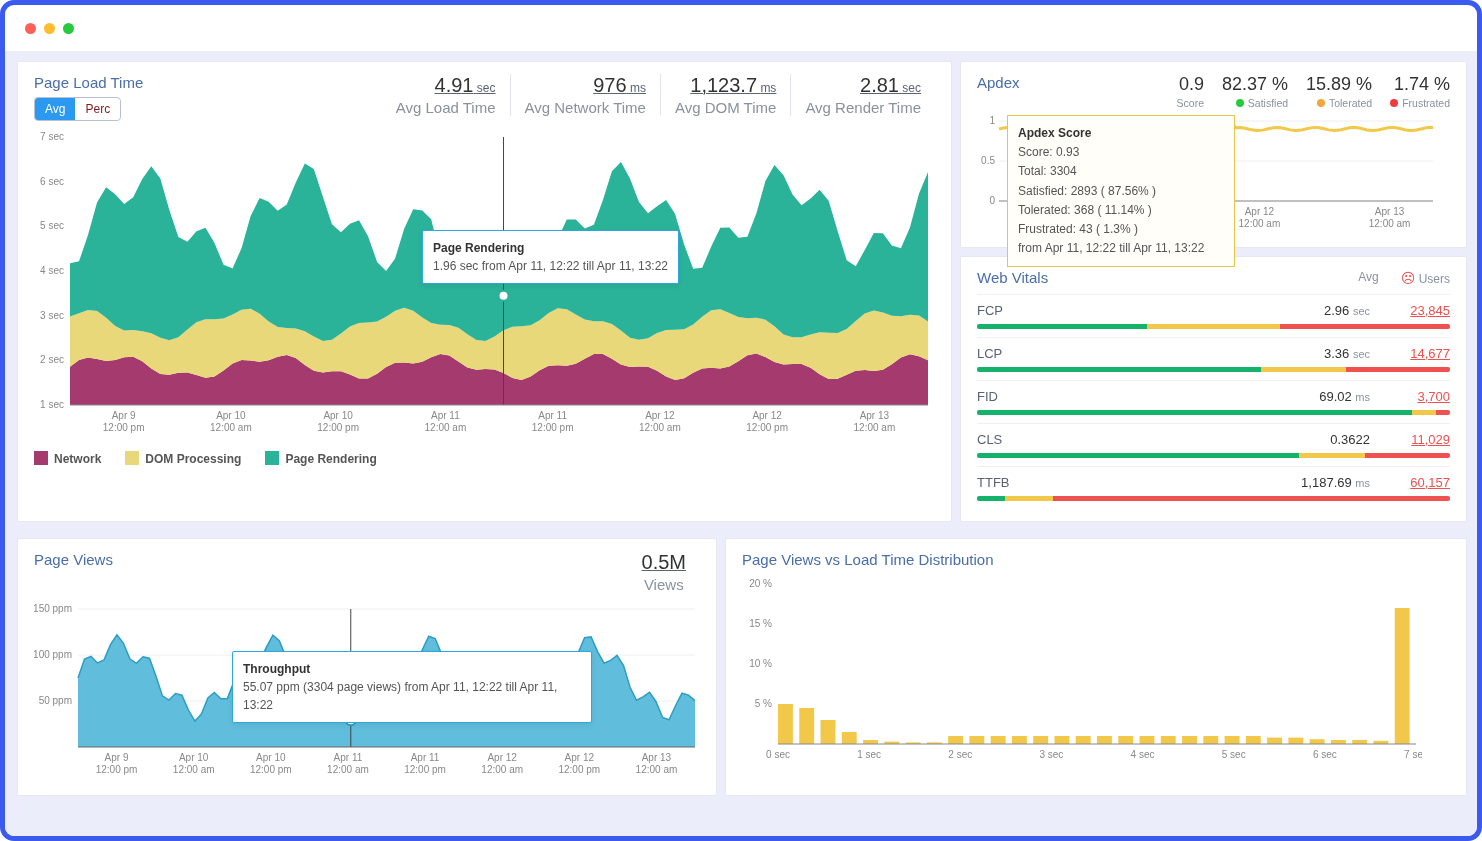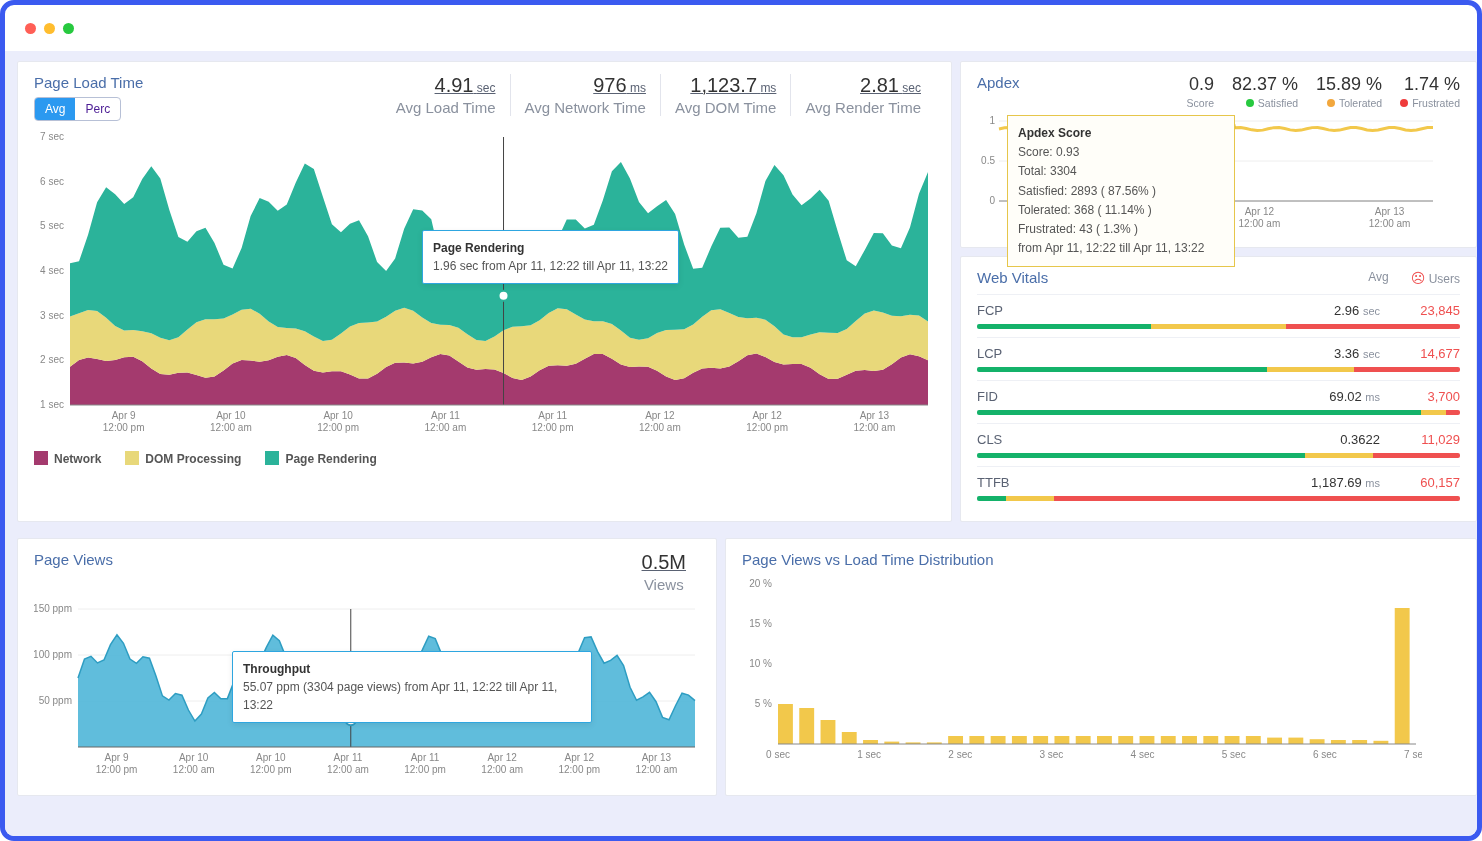--- a/index.html
+++ b/index.html
@@ -3,37 +3,37 @@
 <meta charset="utf-8">
 <style>
 * { margin: 0; padding: 0; box-sizing: border-box; }
 body { font-family: -apple-system, BlinkMacSystemFont, "Segoe UI", Arial, sans-serif; background: #fff; }
 .browser-frame { width: 1482px; height: 841px; border: 5px solid #3b5af0; border-radius: 14px; background: #fff; overflow: hidden; position: relative; }
 .titlebar { height: 46px; display: flex; align-items: center; padding-left: 20px; gap: 8px; }
 .dot { width: 11px; height: 11px; border-radius: 50%; }
 .dot-red { background: #ff5f56; }
 .dot-yellow { background: #ffbd2e; }
 .dot-green { background: #27c93f; }
-.content-shell { background: #ebedfb; padding: 10px 0 16px 12px; height: calc(100% - 46px); }
+.content-shell { background: #ebedfb; padding: 10px 10px 16px 12px; height: calc(100% - 46px); }
 .grid { display: grid; grid-template-columns: 935px 1fr; grid-template-rows: auto auto; gap: 8px 8px; }
 .panel { background: #fff; border: 1px solid #e6e8ef; border-radius: 2px; padding: 12px 16px; }
 
 
 .panel-head { display: flex; justify-content: space-between; align-items: flex-start; }
 .panel-title { color: #4a6ea9; font-size: 15px; font-weight: 500; margin-bottom: 6px; }
 .metrics { display: flex; align-items: flex-start; }
 .metric { padding: 0 14px; text-align: right; }
 .metric + .metric { border-left: 1px solid #e2e4ec; }
 .metric-val { color: #5a6273; font-size: 12px; white-space: nowrap; text-decoration: underline; }
 .metric-val .big { font-size: 20px; font-weight: 400; color: #333; }
 .metric-sub { color: #8a919e; font-size: 15px; margin-top: 2px; }
 
 
 .toggle { display: inline-flex; border: 1px solid #b7c0d6; border-radius: 4px; overflow: hidden; font-size: 12px; }
-.toggle div { padding: 4px 10px; cursor: pointer; color: #4c1d95; }
+.toggle div { padding: 4px 10px; cursor: pointer; color: #7f1d1d; }
 .toggle .active { background: #2b99f0; color: #fff; }
 
 
 .chart-wrap { position: relative; margin-top: 10px; }
 .chart-svg { display: block; }
 .y-axis { font-size: 10px; fill: #888; }
 .x-axis { font-size: 10px; fill: #888; text-anchor: middle; }
 
 
 .legend { display: flex; gap: 24px; margin-top: 10px; font-size: 12px; font-weight: 600; color: #555; }
@@ -52,21 +52,21 @@
 .apdex-chart { position: relative; height: 120px; margin-top: 6px; }
 .apdex-tip { position: absolute; left: 30px; top: 0; width: 228px; background: #fffef9; border: 1px solid #e6c64a; padding: 8px 10px; font-size: 12px; color: #555; line-height: 1.6; z-index: 3; }
 .apdex-tip .t { font-weight: 700; color: #333; }
 
 
 .wv-head { display: flex; justify-content: space-between; align-items: center; font-size: 12px; color: #8a919e; margin-bottom: 8px; }
 .wv-row { padding: 8px 0; border-top: 1px solid #eef0f5; }
 .wv-line { display: flex; justify-content: space-between; align-items: baseline; }
 .wv-name { color: #5a6273; font-size: 13px; }
 .wv-val { color: #333; font-size: 13px; }
-.wv-users { color: #ef5050; font-size: 13px; width: 60px; text-align: right; }
+.wv-users { color: #ef5050; font-size: 13px; width: 60px; text-align: right; text-decoration: underline; }
 .wv-bar { display: flex; height: 5px; border-radius: 2px; overflow: hidden; margin-top: 6px; }
 .wv-bar span { display: block; height: 100%; }
 .wv-g { background: #14b26a; }
 .wv-y { background: #f2c84b; }
 .wv-r { background: #ef5050; }
 
 
 .bottom { display: grid; grid-template-columns: 700px 1fr; gap: 8px; margin-top: 8px; }
 .dist-svg, .pv-svg { display: block; }
 

